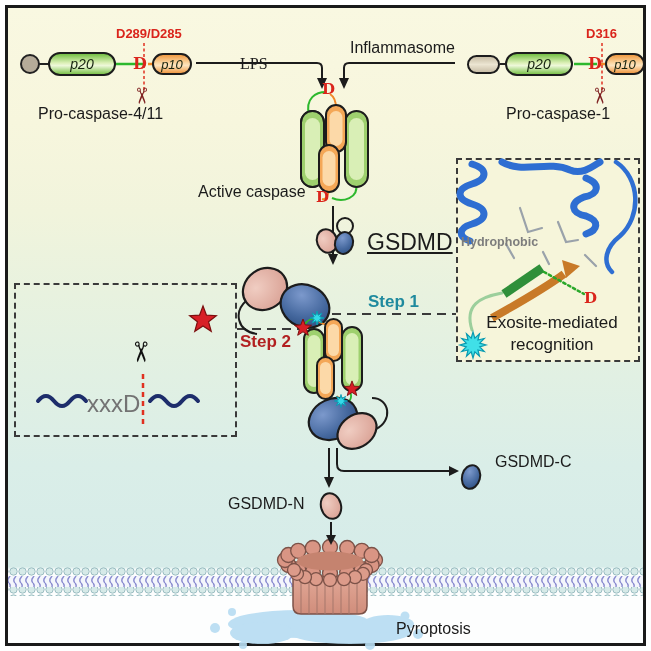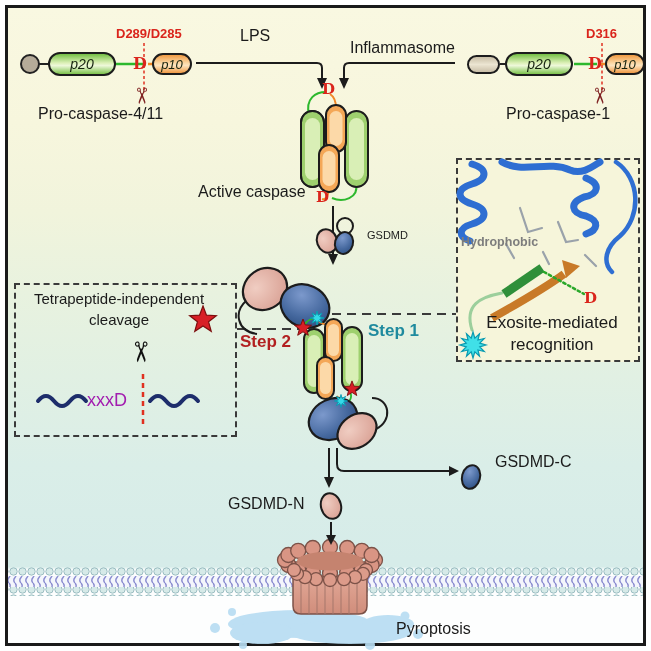--- a/index.html
+++ b/index.html
@@ -13,25 +13,25 @@
   .txt{position:absolute;z-index:3;font-size:16px;line-height:1.15;color:#1b1b1b;white-space:nowrap;}
   .red{color:#da251c;font-weight:bold;font-size:13px;}
   .dred{position:absolute;z-index:3;font-family:"DejaVu Serif",serif;font-weight:bold;color:#da251c;font-size:16px;white-space:nowrap;}
   .pill{position:absolute;z-index:3;box-sizing:border-box;border:2px solid #1c1c1c;display:flex;align-items:center;justify-content:center;font-size:14px;color:#15220f;font-style:italic;}
   .green-pill{background:linear-gradient(180deg,#74bf45 0%,#ddf0b8 45%,#eef8da 58%,#7cc24c 100%);border-radius:13px;}
   .orange-pill{background:linear-gradient(180deg,#ef9a43 0%,#fbd8a6 45%,#fde4bf 58%,#f09a45 100%);border-radius:11px;font-size:13px;}
   .beige-pill{background:linear-gradient(180deg,#c9bfa6 0%,#ece5d2 50%,#cabfa8 100%);border-radius:10px;}
   .scissors{position:absolute;z-index:3;transform:rotate(90deg);line-height:1;}
   .sc-dark{color:#7e2020;font-size:22px;}
   .sc-black{color:#101010;font-size:28px;}
-  .step1{color:#1f8a9e;font-weight:bold;font-size:17px;margin-top:29px;}
+  .step1{color:#1f8a9e;font-weight:bold;font-size:17px;}
   .step2{color:#b22020;font-weight:bold;font-size:17px;text-align:center;}
   .center{text-align:center;white-space:normal;}
   .hydro{color:#7d7d7d;font-weight:bold;font-size:12.5px;}
-  .xxxd{color:#a21caf;font-size:18px;}
+  .xxxd{color:#737373;font-size:24px;}
 </style>
 </head>
 <body>
 
 <div id="canvas">
   <div id="frame"></div>
 
   <div id="left-box" class="box"></div>
   <div id="right-box" class="box"></div>
 
@@ -258,40 +258,36 @@
       <span>p20</span>
     </div>
   <div class="pill orange-pill" style="left:605px;top:53px;width:40px;height:22px;">
       <span>p10</span>
     </div>
 
   <div class="txt red" style="left:116px;top:27px;text-align:right;">D289/D285</div>
   <div class="dred" style="left:133px;top:54px;">D</div>
   <div class="txt" style="left:38px;top:105px;">Pro-caspase-4/11</div>
 
-  <div class="txt" style="left:240px;top:27px;">LPS</div>
+  <div class="txt" style="left:240px;top:55px;font-family:Liberation Serif, serif;">LPS</div>
   <div class="txt" style="left:350px;top:39px;">Inflammasome</div>
 
   <div class="txt red" style="left:586px;top:27px;">D316</div>
   <div class="dred" style="left:588px;top:54px;">D</div>
   <div class="txt" style="left:506px;top:105px;">Pro-caspase-1</div>
 
   <div class="dred" style="left:322px;top:80px;font-size:15px;">D</div>
   <div class="dred" style="left:316px;top:188px;font-size:15px;">D</div>
   <div class="txt" style="left:173px;top:183px;margin-left:25px;">Active caspase</div>
 
-  <div class="txt" style="left:367px;top:229px;font-size:11px;">GSDMD</div>
+  <div class="txt" style="left:367px;top:229px;font-size:23px;text-decoration:underline;">GSDMD</div>
 
   <div class="txt step1" style="left:368px;top:292px;">Step 1</div>
   <div class="txt step2" style="left:240px;top:332px;">Step 2</div>
 
-  <div class="txt center" style="left:18px;top:288px;width:202px;font-size:15px;line-height:21px;">
-    <span>Tetrapeptide-independent</span><br>
-    <span>cleavage</span>
-  </div>
   <div class="txt xxxd" style="left:87px;top:390px;">xxxD</div>
 
   <div class="txt hydro" style="left:461px;top:235px;">Hydrophobic</div>
   <div class="txt center" style="left:468px;top:312px;width:168px;font-size:17px;line-height:22px;">
     <span>Exosite-mediated</span><br>
     <span>recognition</span>
   </div>
   <div class="dred" style="left:584px;top:289px;font-size:15px;">D</div>
 
   <div class="txt" style="left:495px;top:453px;">GSDMD-C</div>

